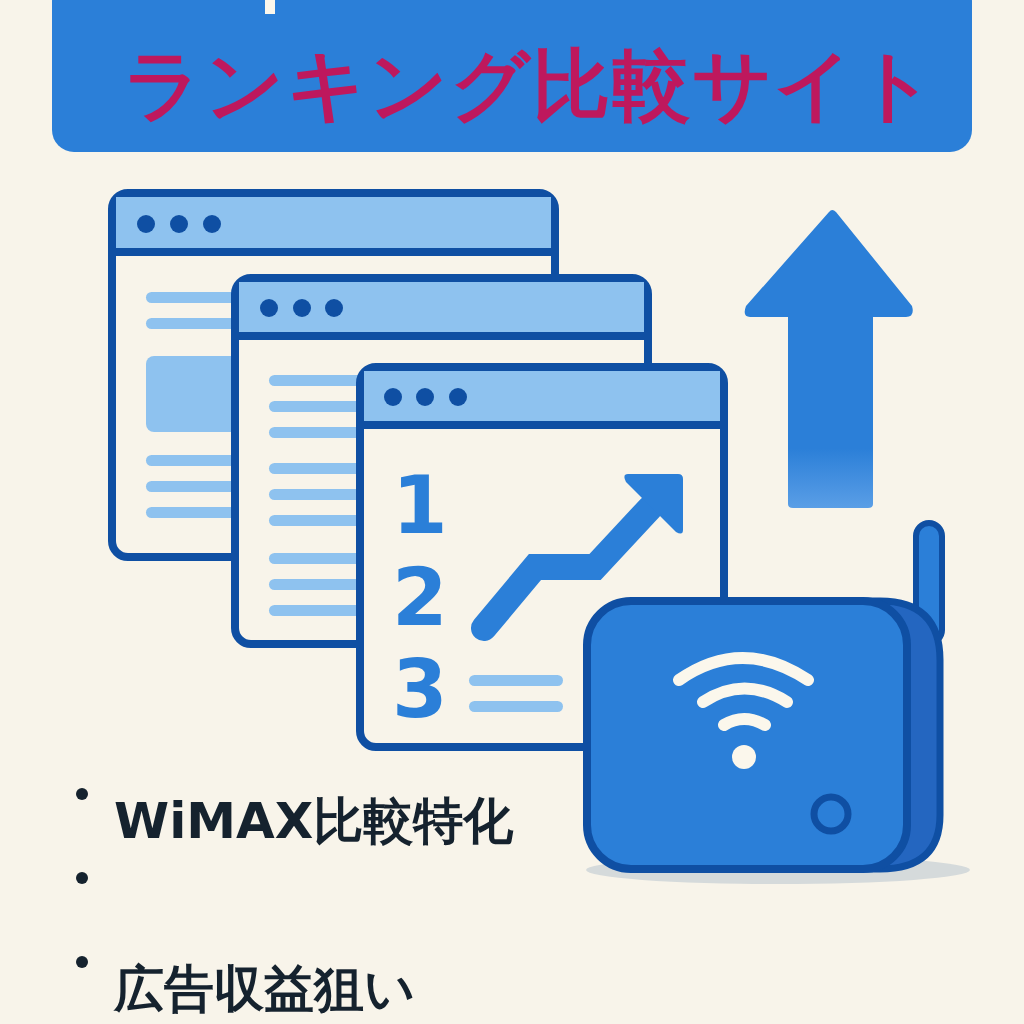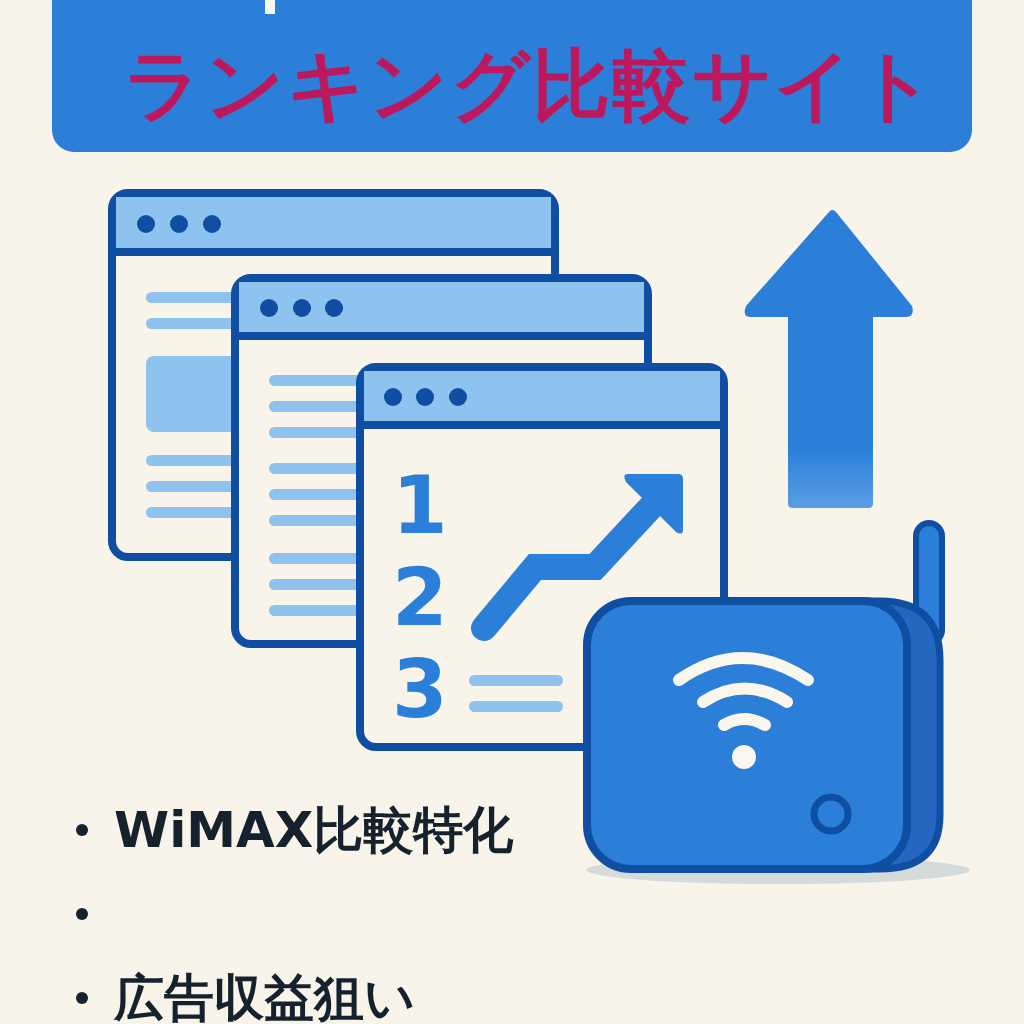--- a/index.html
+++ b/index.html
@@ -18,21 +18,21 @@
     white-space: nowrap; line-height: 90px;
   }
   .banner-tick {
     position: absolute; left: 265px; top: 0; width: 10px; height: 14px; background: #fbf7ec;
   }
   svg.art { position: absolute; left: 0; top: 0; }
   .bullets {
     position: absolute; left: 68px; top: 788px;
   }
   .bullet {
-    display: flex; align-items: center; height: 84px;
+    display: flex; height: 84px;
     color: #15222e; font-size: 50px; font-weight: bold; white-space: nowrap;
   }
   .bullet .dot {
     width: 12px; height: 12px; border-radius: 50%; background: #15222e;
     margin-right: 26px; margin-left: 8px;
   }
 </style>
 </head>
 <body>
 

